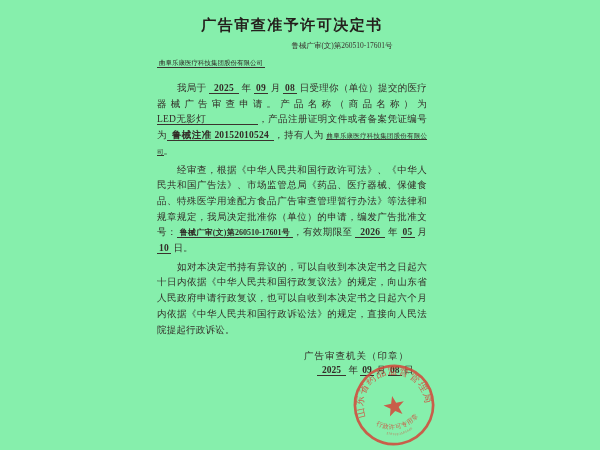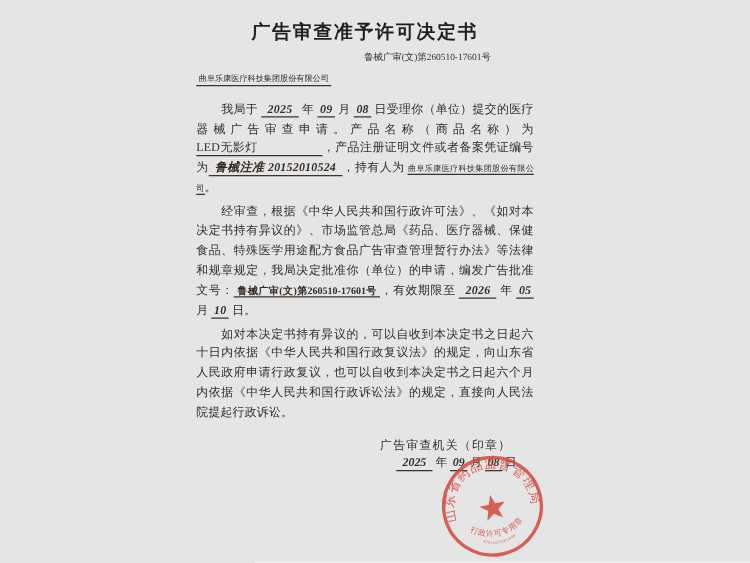--- a/index.html
+++ b/index.html
@@ -1,37 +1,37 @@
 <!DOCTYPE html>
 <html><head>
 <meta charset="utf-8">
 <style>
   html,body{margin:0;padding:0;}
   body{
     width:600px;height:450px;background:#ffffff;position:relative;overflow:hidden;
     font-family:"Liberation Serif","DejaVu Serif",serif;color:#2e2824;
   }
-  .page{position:absolute;inset:0;background:#e5e5e5;}
+  .page{position:absolute;inset:0;background:#86efac;}
   .title{
     position:absolute;top:16px;left:0;width:584px;margin:0;
     text-align:center;font-size:15px;font-weight:bold;letter-spacing:1.5px;color:#241f1c;
   }
   .doc-no{
     position:absolute;top:41px;left:84px;width:516px;
     text-align:center;font-size:7.5px;letter-spacing:0;color:#3a332e;
   }
   .addressee{position:absolute;top:59px;left:157px;font-size:6.5px;letter-spacing:.3px;}
   .addressee .blank{padding:0 2px 1px 2px;}
   .body-block{
     position:absolute;top:81px;left:157px;width:270px;
     font-size:9.5px;line-height:15.7px;letter-spacing:.2px;text-align:justify;color:#332c27;
   }
   .body-block p{margin:0 0 3px 0;text-indent:20px;}
   .blank{border-bottom:1px solid #3a332e;}
-  .num{font-weight:bold;padding:0 5px 0 5px;white-space:nowrap;font-style:italic;}
+  .num{font-weight:bold;padding:0 5px 0 5px;white-space:nowrap;}
   .num.short{padding:0 2px;}
   .wide{padding-right:52px;white-space:nowrap;}
   .tiny{font-size:6.5px;letter-spacing:0;}
   .ref{font-size:8px;font-weight:bold;letter-spacing:0;padding:0 3px;white-space:nowrap;}
   .attach{margin-top:1px;}
   .issuer{position:absolute;top:350px;left:304px;font-size:9.5px;letter-spacing:1px;color:#332c27;}
   .sign-date{position:absolute;top:364px;left:317px;font-size:9.5px;color:#332c27;}
   .seal{
     position:absolute;top:363px;left:352px;width:84px;height:84px;
     transform:rotate(-12deg);opacity:.85;pointer-events:none;
@@ -48,21 +48,21 @@
   <div class="doc-no">鲁械广审(文)第260510-17601号</div>
 
   <div class="addressee">
     <span class="blank tiny">曲阜乐康医疗科技集团股份有限公司</span>
   </div>
 
   <div class="body-block">
 
     <p><span>我局于 </span><span class="blank num">2025</span><span> 年 </span><span class="blank num short">09</span><span> 月 </span><span class="blank num short">08</span><span> 日受理你（单位）提交的医疗器械广告审查申请。产品名称（商品名称）为 </span><span class="blank wide">LED无影灯</span><span>，产品注册证明文件或者备案凭证编号为</span><span class="blank num">鲁械注准 20152010524</span><span>，持有人为 </span><span class="blank tiny">曲阜乐康医疗科技集团股份有限公司</span><span>。</span></p>
 
-    <p><span>经审查，根据《中华人民共和国行政许可法》、《如对本决定书持有异议的》、市场监管总局《药品、医疗器械、保健食品、特殊医学用途配方食品广告审查管理暂行办法》等法律和规章规定，我局决定批准你（单位）的申请，编发广告批准文号：</span><span class="blank ref">鲁械广审(文)第260510-17601号</span><span>，有效期限至 </span><span class="blank num">2026</span><span> 年 </span><span class="blank num short">05</span><span> 月 </span><span class="blank num short">10</span><span> 日。</span></p>
+    <p><span>经审查，根据《中华人民共和国行政许可法》、《中华人民共和国广告法》、市场监管总局《药品、医疗器械、保健食品、特殊医学用途配方食品广告审查管理暂行办法》等法律和规章规定，我局决定批准你（单位）的申请，编发广告批准文号：</span><span class="blank ref">鲁械广审(文)第260510-17601号</span><span>，有效期限至 </span><span class="blank num">2026</span><span> 年 </span><span class="blank num short">05</span><span> 月 </span><span class="blank num short">10</span><span> 日。</span></p>
 
     <p>如对本决定书持有异议的，可以自收到本决定书之日起六十日内依据《中华人民共和国行政复议法》的规定，向山东省人民政府申请行政复议，也可以自收到本决定书之日起六个月内依据《中华人民共和国行政诉讼法》的规定，直接向人民法院提起行政诉讼。</p>
 
   </div>
 
   <div class="issuer">广告审查机关（印章）</div>
 
   <div class="sign-date"><span class="blank num">2025</span><span> 年 </span><span class="blank num short">09</span><span> 月 </span><span class="blank num short">08</span><span> 日</span></div>
 
   <div class="seal" style="color: rgb(212, 71, 58);">

